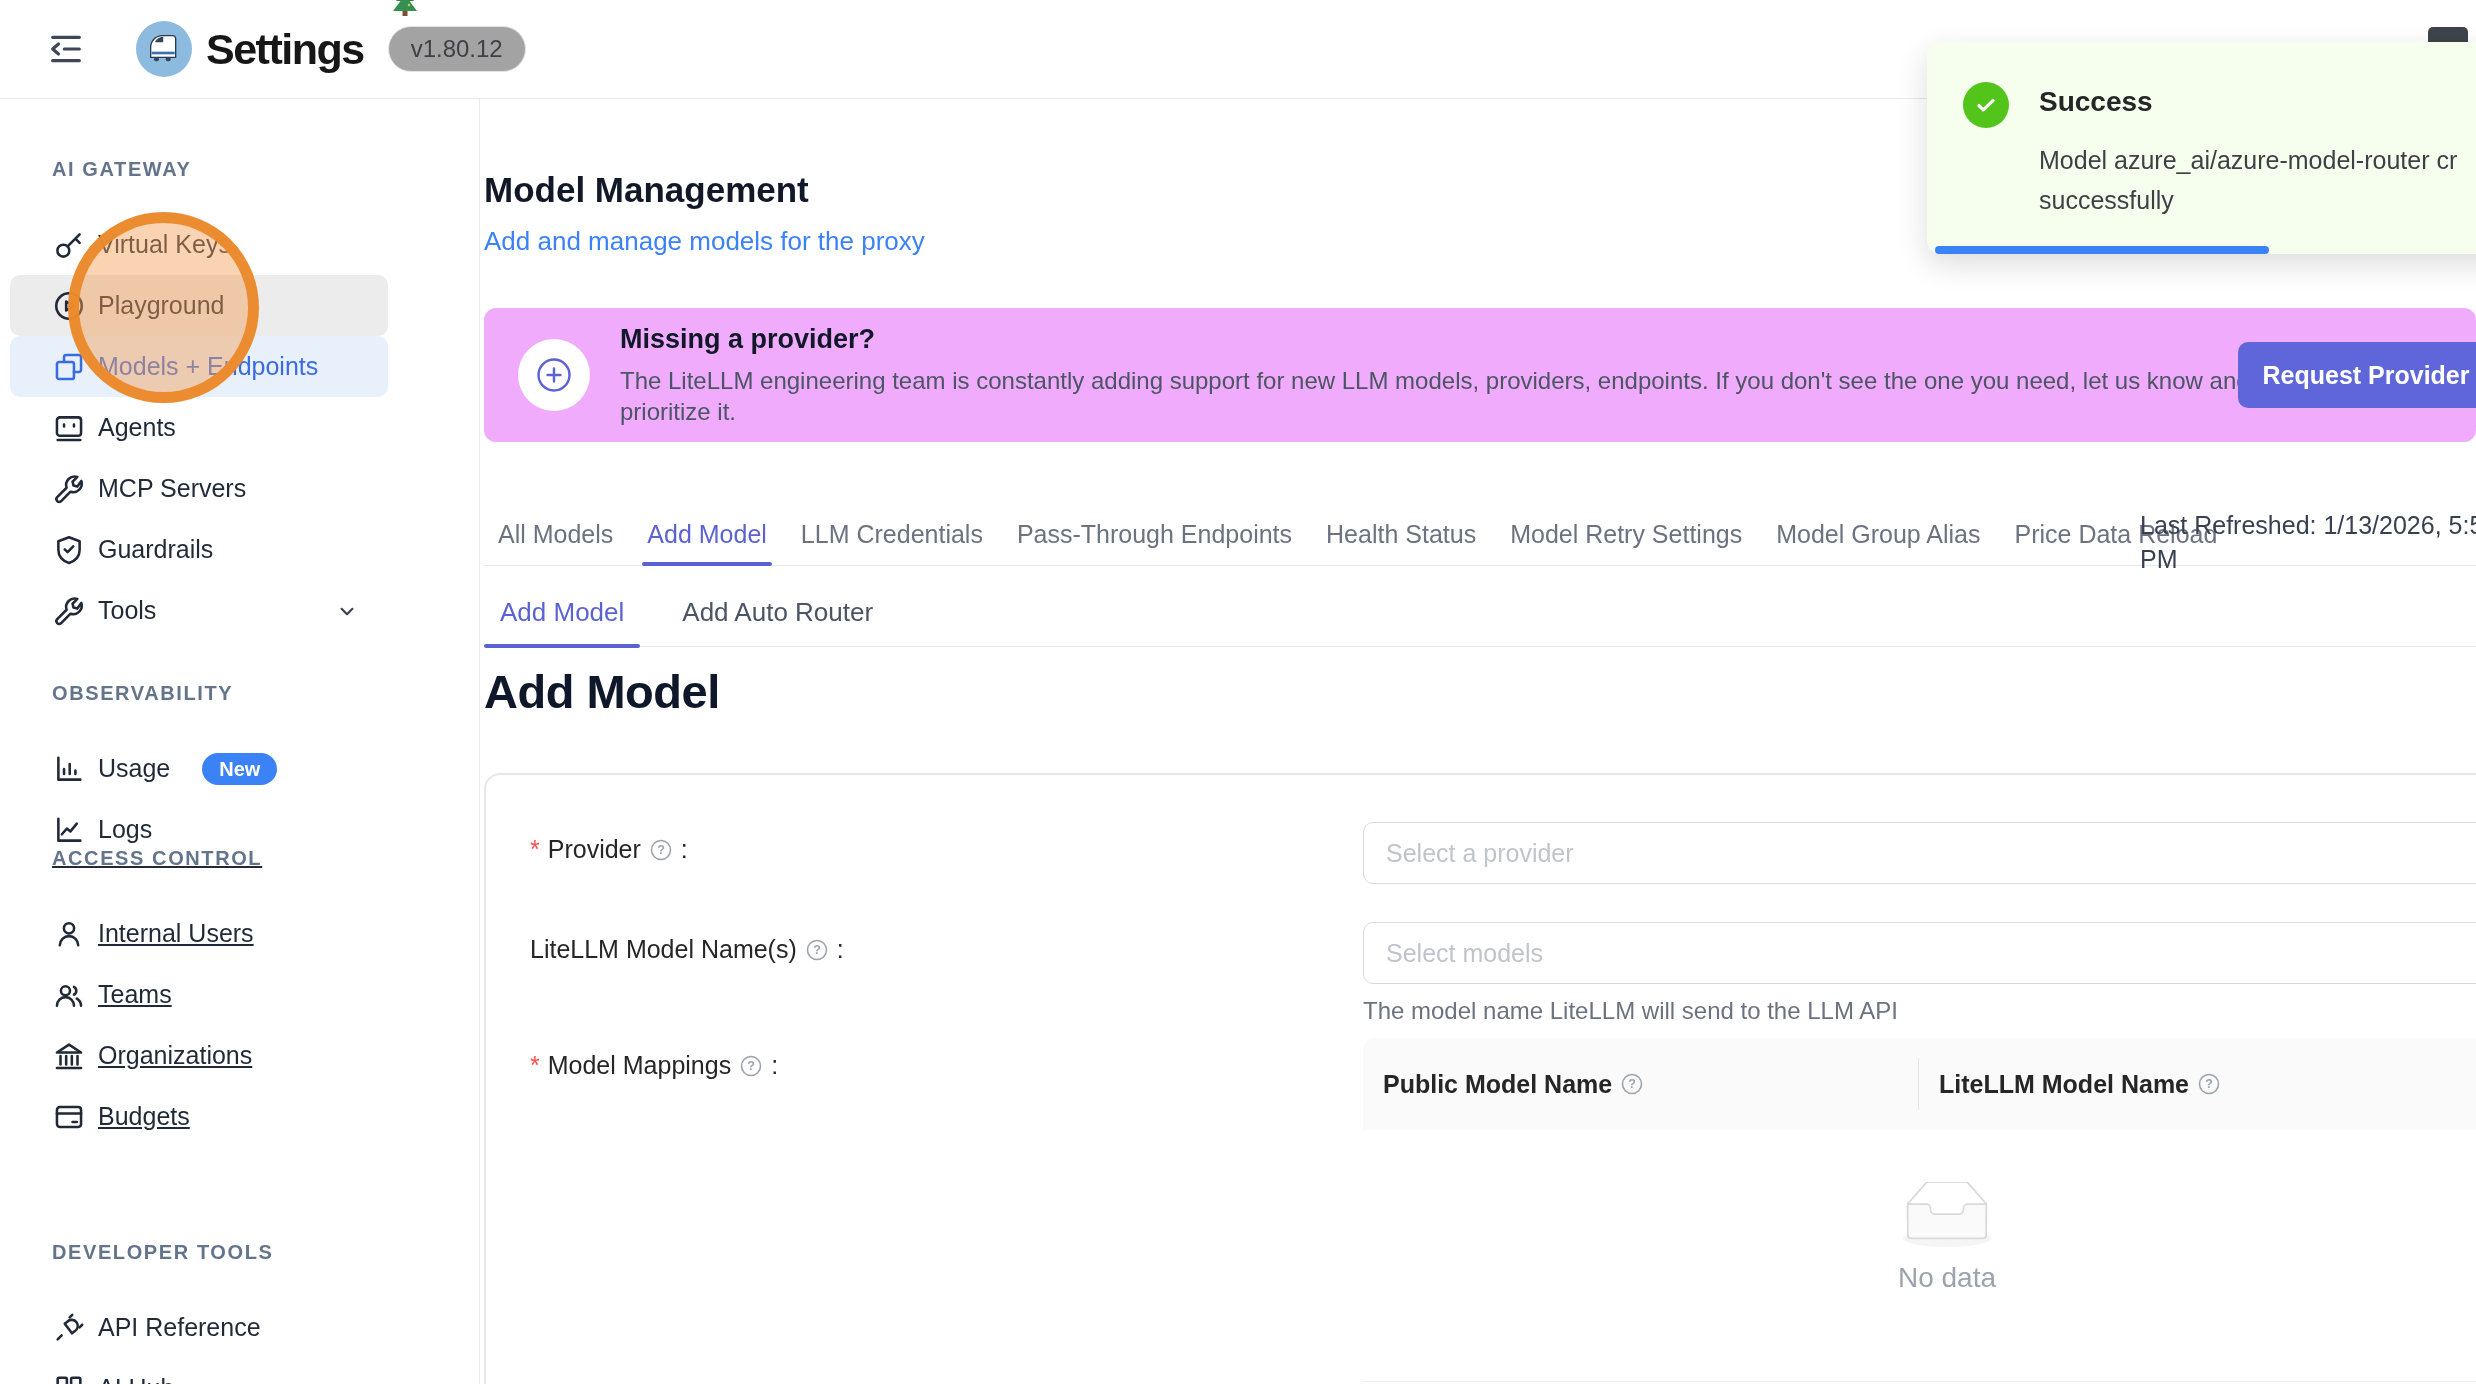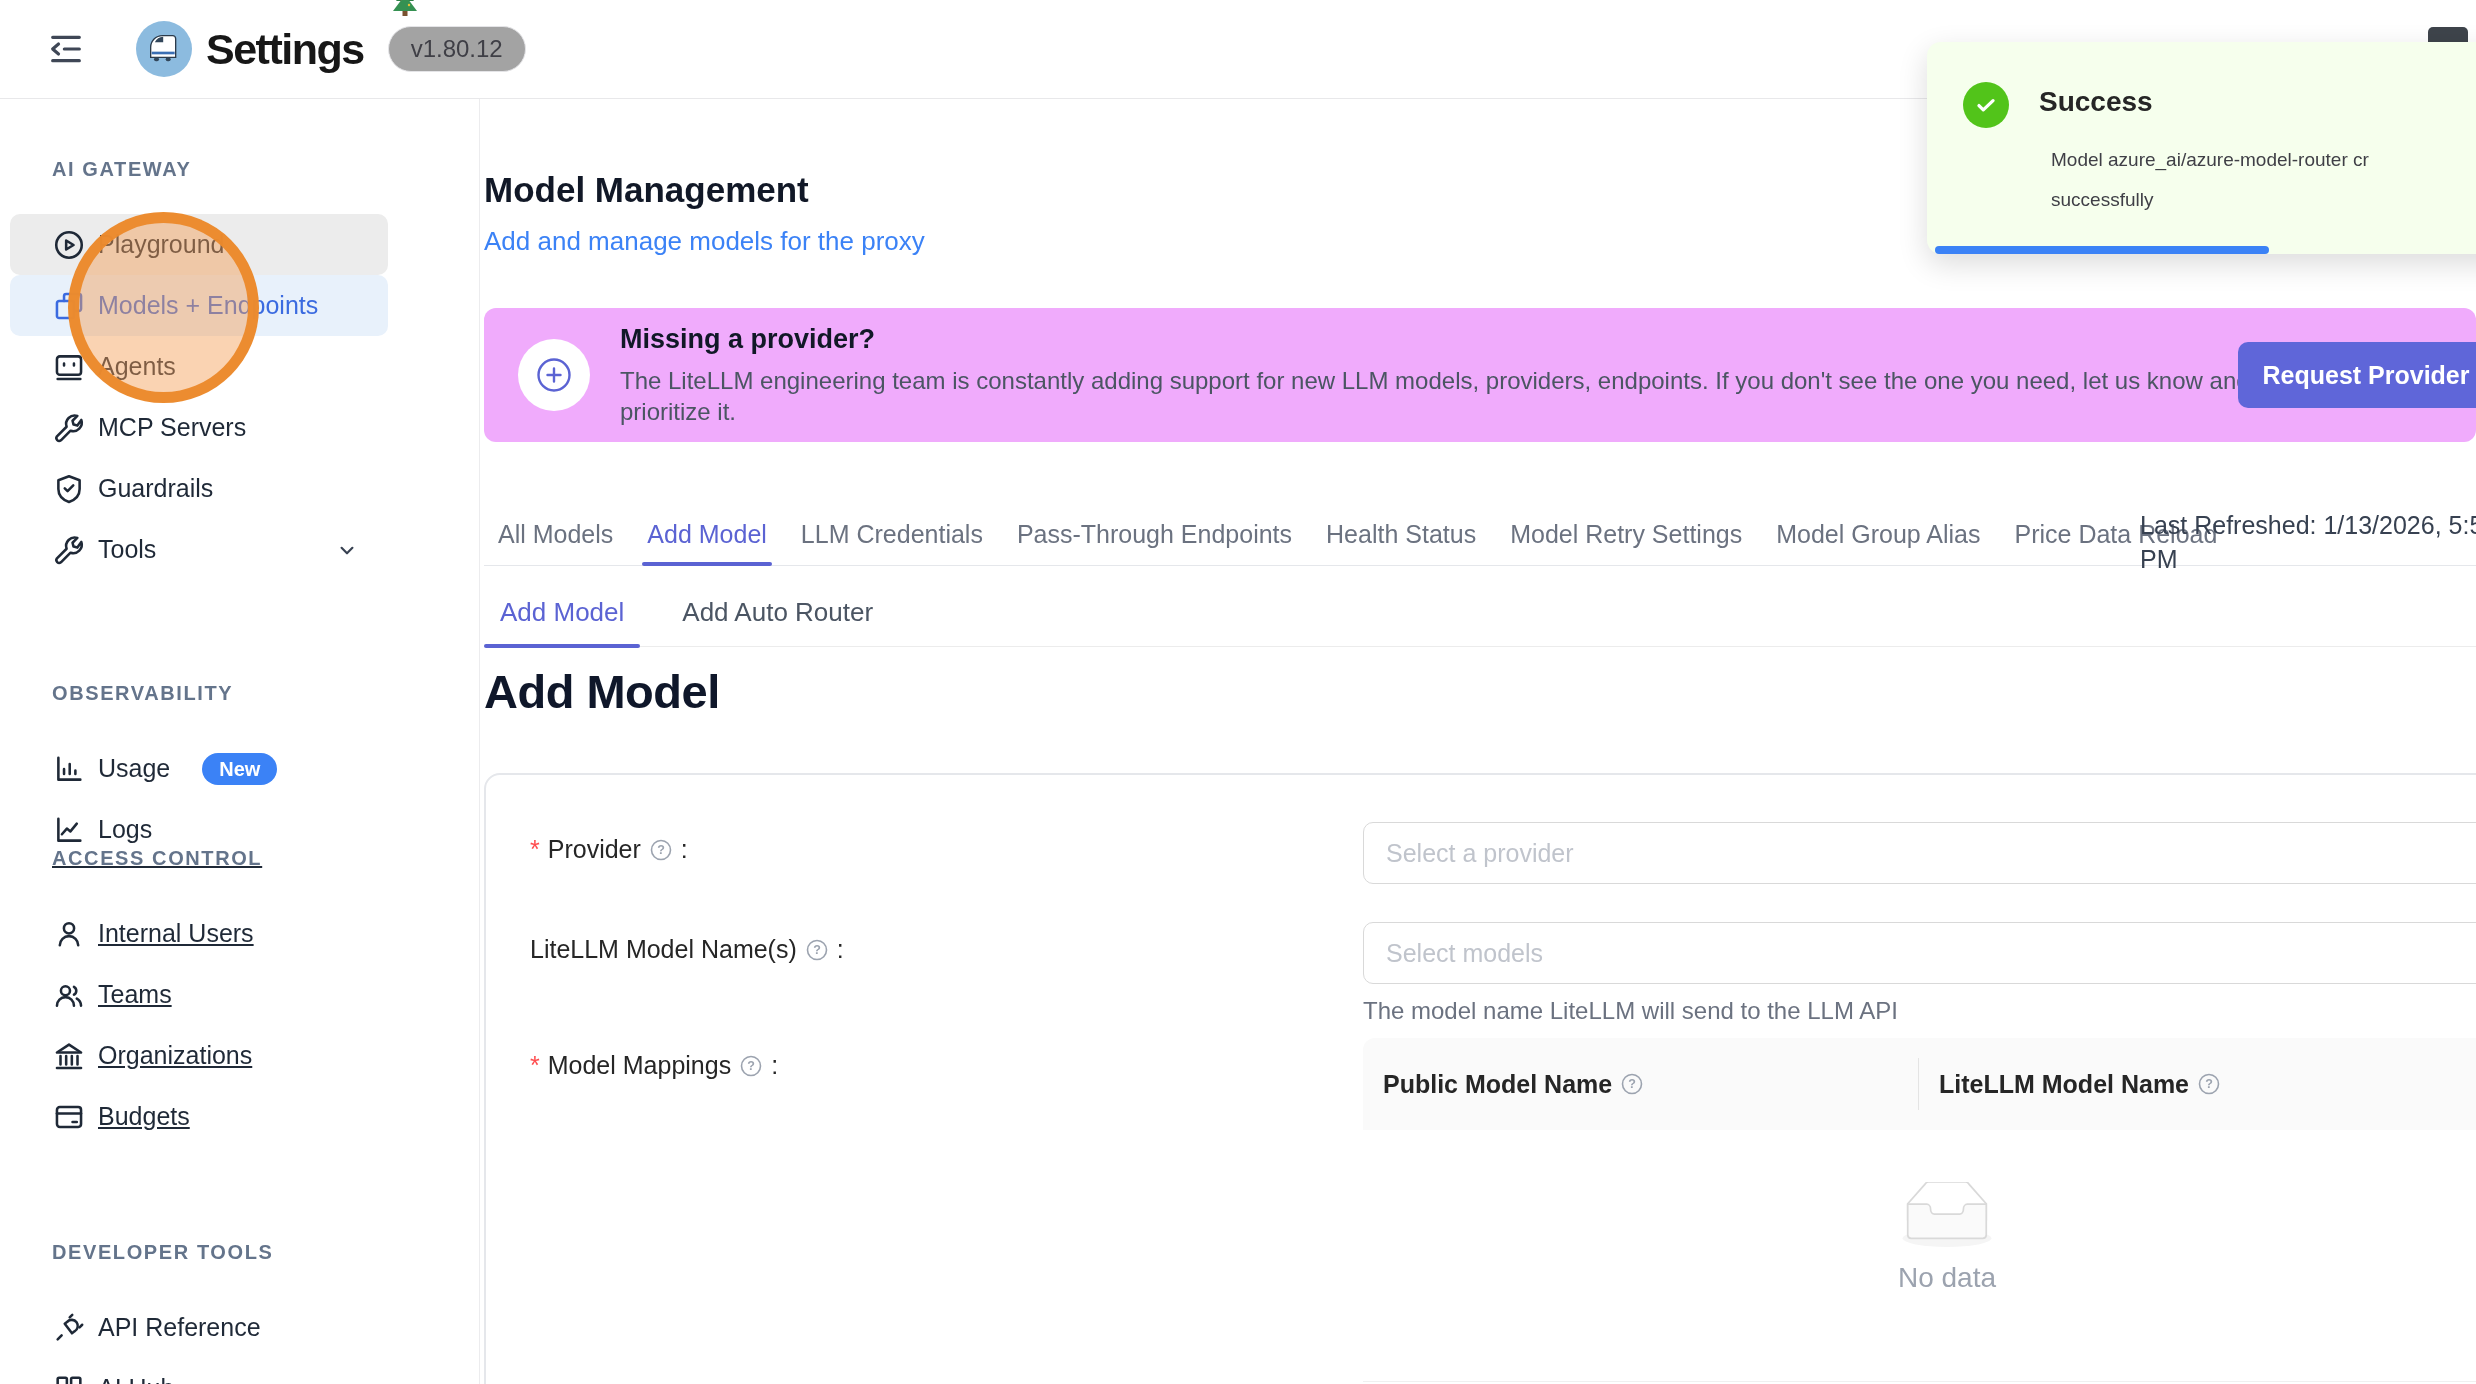--- a/index.html
+++ b/index.html
@@ -97,21 +97,21 @@
   .map-tbody{position:relative;height:252px;border-bottom:1px solid #f0f0f0;}
   .empty{position:absolute;left:-36px;top:52px;width:100%;text-align:center;}
   .empty-text{margin-top:10px;font-size:28px;color:#9ca3af;}
 
   
   .toast{position:absolute;left:1927px;top:42px;width:600px;height:212px;background:#f6ffed;
        border-radius:14px;box-shadow:0 10px 30px rgba(0,0,0,0.14);z-index:30;}
   .toast-check{position:absolute;left:36px;top:40px;width:46px;height:46px;border-radius:50%;
        background:#52c41a;display:flex;align-items:center;justify-content:center;}
   .toast-title{position:absolute;left:112px;top:44px;font-size:28px;font-weight:600;color:#262626;text-align:center;}
-  .toast-msg{position:absolute;left:124px;top:98px;font-size:19px;color:#3f3f46;line-height:40px;white-space:nowrap;}
+  .toast-msg{position:absolute;left:112px;top:98px;font-size:25px;color:#3f3f46;line-height:40px;white-space:nowrap;}
   .toast-bar{position:absolute;left:8px;bottom:0;width:334px;height:8px;background:#3b82f6;border-radius:4px;}
 
   svg{display:block;}
 </style>
 </head>
 <body>
 
 <div class="app">
 
   <div class="hdr">
@@ -147,20 +147,27 @@
       </span>
     </div>
   </div>
   <div class="notch"></div>
 
   <div class="sidebar">
 
     <div class="sec sec-1">
       <div class="sec-label">AI GATEWAY</div>
       <div class="sec-items">
+        <div class="nav-item">
+          <svg width="34" height="34" viewBox="0 0 24 24" fill="none" stroke="currentColor" stroke-width="1.8" stroke-linecap="round" stroke-linejoin="round">
+            <circle cx="8" cy="16" r="4.2"></circle>
+              <path d="M11 13l8.5-8.5M16.5 7.5l3 3"></path>
+          </svg>
+          <span>Virtual Keys</span>
+        </div>
         <div class="nav-item hovered">
           <svg width="34" height="34" viewBox="0 0 24 24" fill="none" stroke="currentColor" stroke-width="1.8" stroke-linecap="round" stroke-linejoin="round">
             <circle cx="12" cy="12" r="9"></circle>
               <path d="M10 8.8l5.2 3.2-5.2 3.2z"></path>
           </svg>
           <span>Playground</span>
         </div>
         <div class="nav-item active">
           <svg width="34" height="34" viewBox="0 0 24 24" fill="none" stroke="currentColor" stroke-width="1.8" stroke-linecap="round" stroke-linejoin="round">
             <rect x="3.5" y="8.5" width="12" height="12" rx="1.5"></rect>

